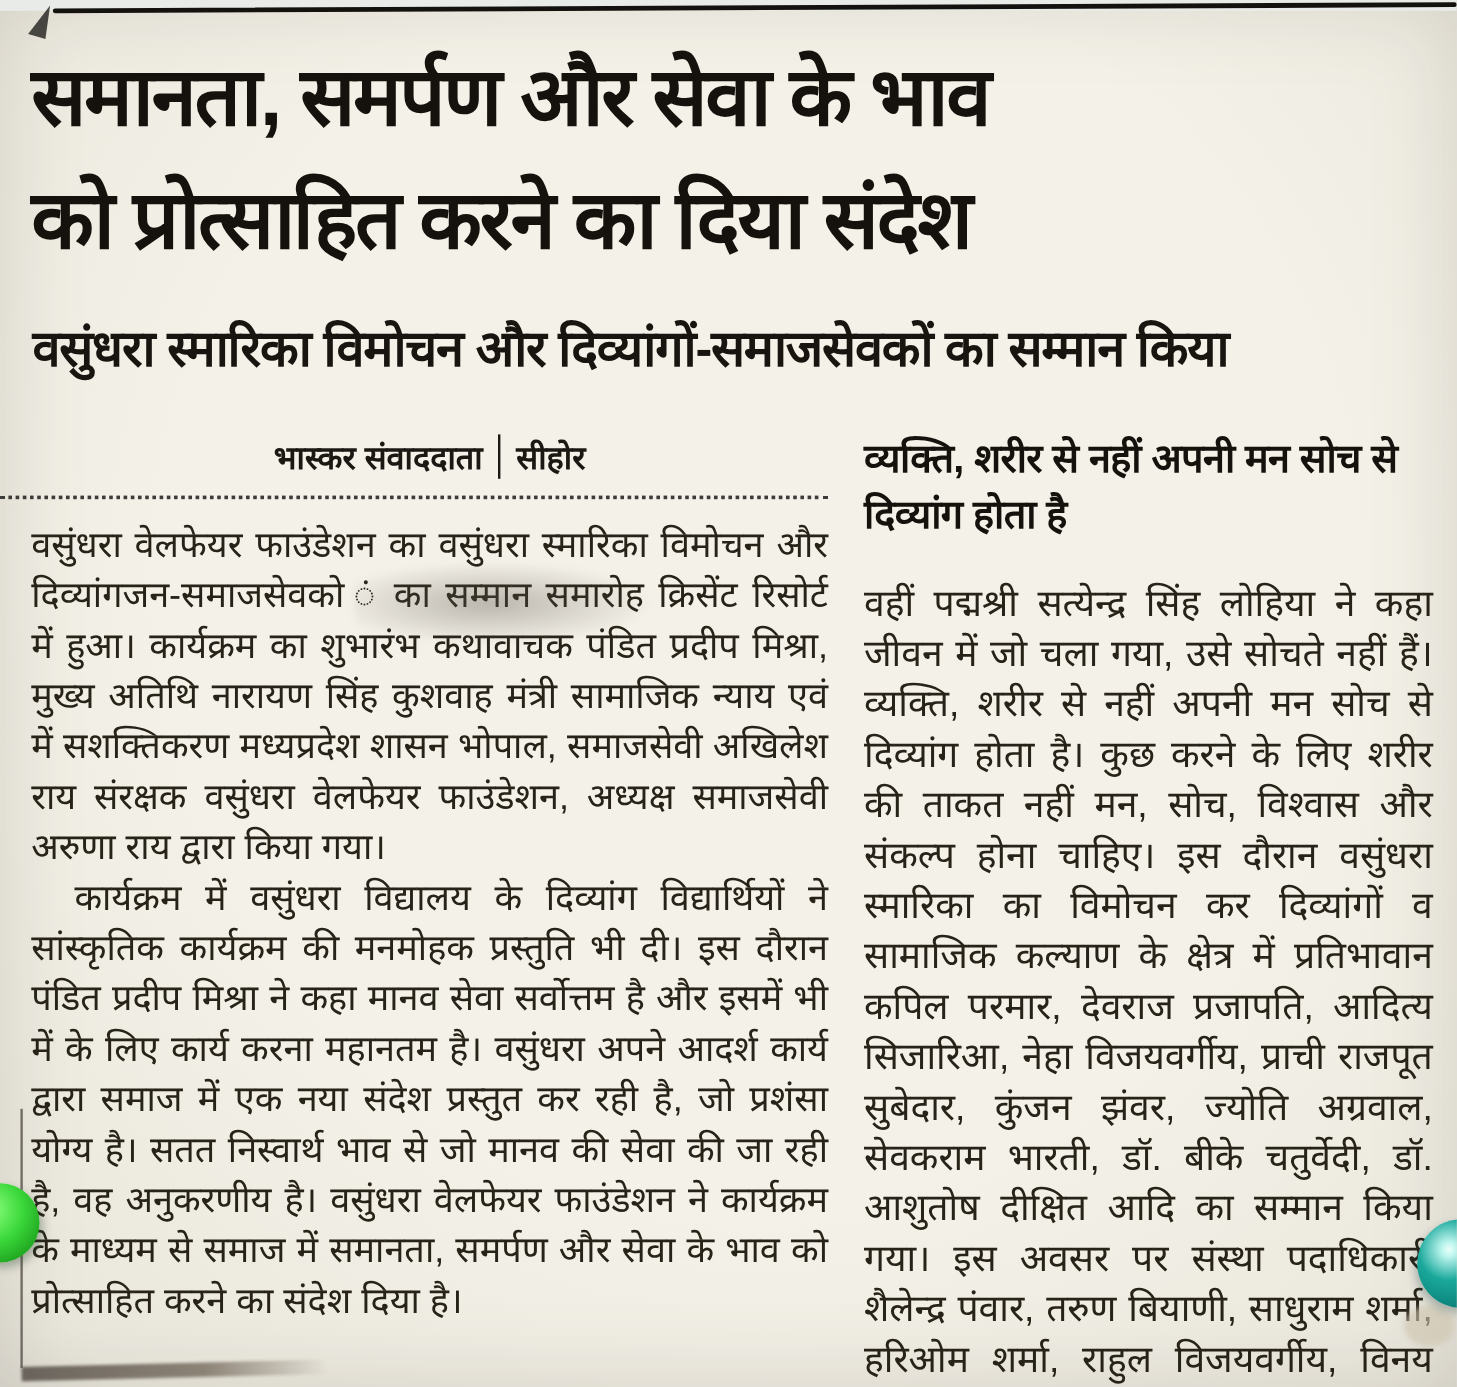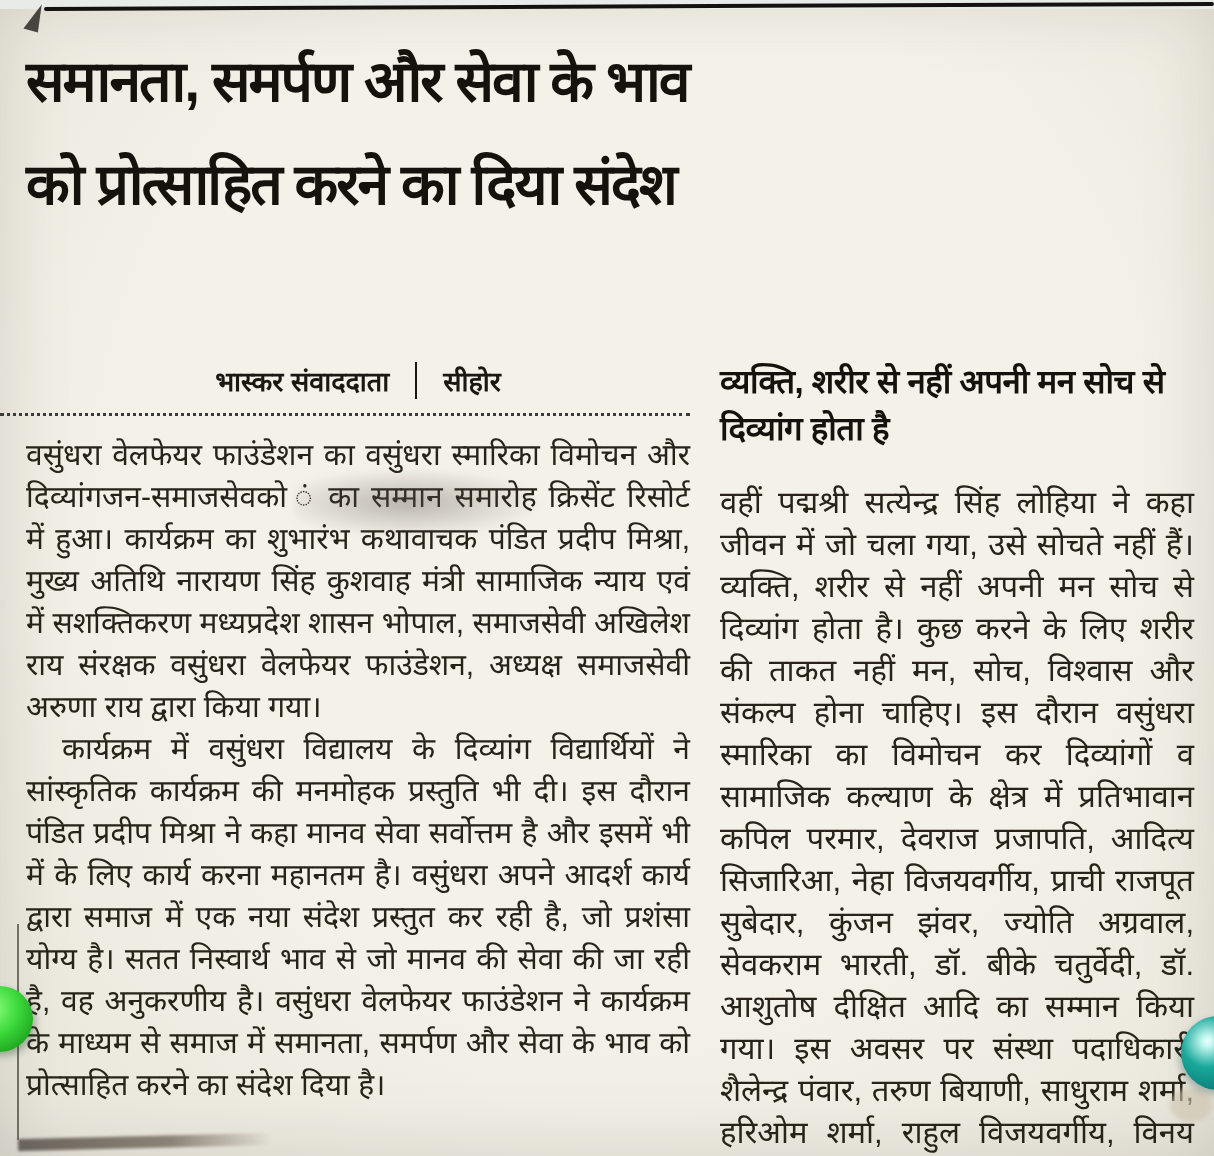--- a/index.html
+++ b/index.html
@@ -21,36 +21,36 @@
     background:#14120f;border-radius:2px;
     transform:rotate(-0.25deg);transform-origin:left center;
   }
   .corner-mark{
     position:absolute;top:3px;left:27px;width:0;height:0;
     border-left:11px solid transparent;border-right:4px solid transparent;
     border-bottom:28px solid #2b2a27;transform:rotate(16deg);opacity:.85;
   }
   .headline{
     position:absolute;top:30px;left:26px;width:1140px;
-    color:#15120d;font-weight:bold;font-size:57px;line-height:103px;
+    color:#15120d;font-weight:bold;font-size:68px;line-height:103px;
     letter-spacing:-2px;white-space:nowrap;
   }
   .subheadline{
     position:absolute;top:266px;left:27px;width:1170px;
     color:#181510;font-weight:bold;font-size:42px;line-height:50px;
     letter-spacing:-1px;white-space:nowrap;
   }
   .columns{
     position:absolute;top:354px;left:26px;width:1168px;
     display:flex;gap:30px;
   }
   .col-left{width:664px;flex:none;}
   .col-right{flex:1;min-width:0;}
   .byline{
-    display:flex;justify-content:center;align-items:stretch;gap:26px;
+    display:flex;justify-content:center;align-items:stretch;gap:13px;
     font-weight:bold;font-size:27px;color:#1b1814;padding:8px 0 12px;text-align:right;
   }
   .byline .sep{width:2px;background:#1b1814;}
   .dotted-rule{
     height:0;border-top:3px dotted #3b3b38;
     margin:2px 0 18px -26px;width:690px;
   }
   .body-text p{
     margin:0;font-size:30px;line-height:42px;text-align:justify;color:#282318;
   }
@@ -95,20 +95,21 @@
 <div class="paper">
   <div class="top-strip"></div>
   <div class="top-line"></div>
   <div class="corner-mark"></div>
 
   <div class="headline">
     <div>समानता, समर्पण और सेवा के भाव</div>
     <div>को प्रोत्साहित करने का दिया संदेश</div>
   </div>
 
+  <div class="subheadline">वसुंधरा स्मारिका विमोचन और दिव्यांगों-समाजसेवकों का सम्मान किया</div>
 
   <div class="columns">
     <div class="col-left">
       <div class="byline">
         <span>भास्कर संवाददाता</span>
         <span class="sep"></span>
         <span>सीहोर</span>
       </div>
       <div class="dotted-rule"></div>
       <div class="body-text">

